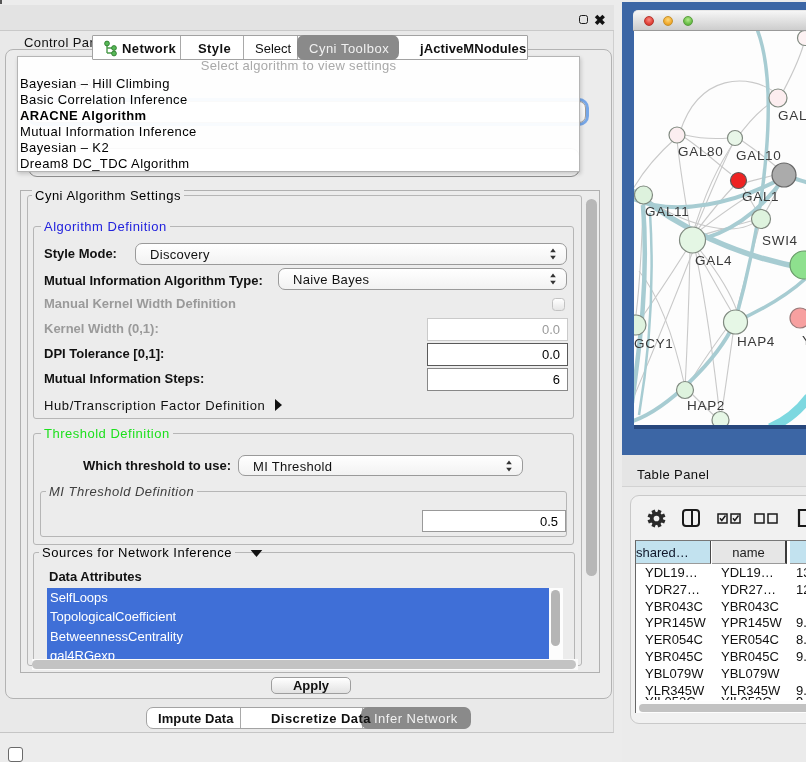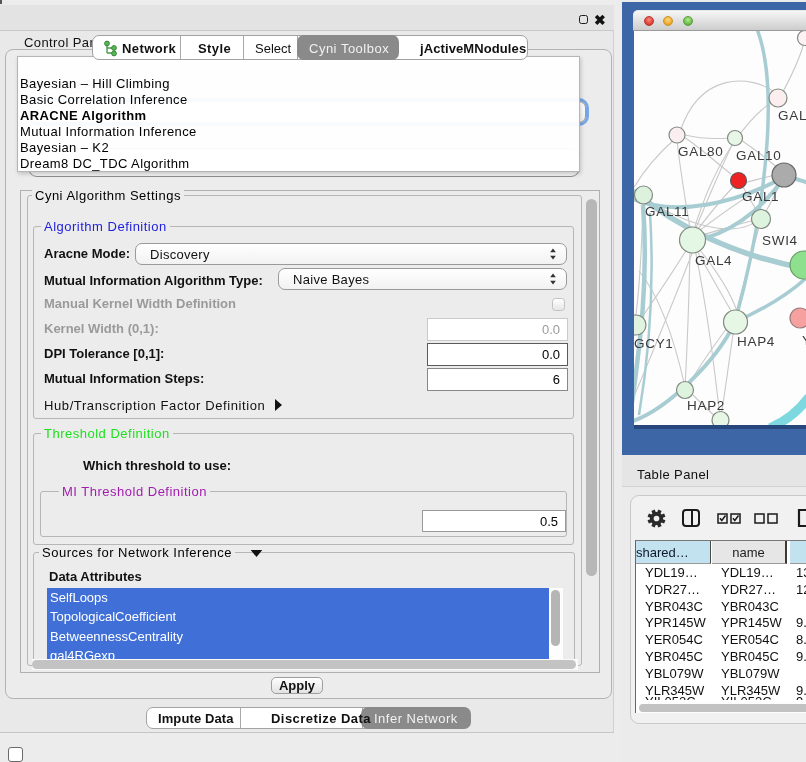--- a/index.html
+++ b/index.html
@@ -18,21 +18,21 @@
 <div class="ab" style="left:0;top:0;width:2px;height:4px;background:#555;z-index:50;"></div>
 
 <div class="ab" id="cpwin" style="left:0;top:5px;width:614px;height:728px;background:#e9e9e9;border-right:1px solid #cfcfcf;border-bottom:1px solid #c5c5c5;">
 
   <div class="ab" style="left:0;top:0;width:614px;height:26px;background:#e3e3e3;border-bottom:1px solid #c9c9c9;">
     <div class="ab lbl" style="left:24px;top:6px;letter-spacing:0.4px;margin-top:24px;">Control Panel</div>
     <div class="ab" style="left:579px;top:10px;width:9px;height:9px;border:1.6px solid #1a1a1a;border-radius:2.5px;"></div>
     <div class="ab" style="left:594px;top:7px;font-size:14px;font-weight:bold;color:#111;">✖</div>
   </div>
 
-  <div class="ab" style="left:92px;top:30px;width:436px;height:25px;background:#fff;border:1px solid #a2a2a2;border-radius:7px;z-index:10;">
+  <div class="ab" style="left:92px;top:30px;width:436px;height:25px;background:#fff;border:1px solid #a2a2a2;border-radius:1px;z-index:10;">
     <div class="ab" style="left:87px;top:0;width:1px;height:23px;background:#a9a9a9;"></div>
     <div class="ab" style="left:150px;top:0;width:1px;height:23px;background:#a9a9a9;"></div>
     <div class="ab" style="left:204px;top:0;width:1px;height:23px;background:#a9a9a9;"></div>
     <div class="ab" style="left:204px;top:-1px;width:102px;height:25px;background:#8a8a8a;border-radius:7px;"></div>
     <svg class="ab" style="left:10px;top:4px;" width="15" height="17" viewBox="0 0 15 17">
       <path d="M4 4 L4 13 M4 8 L10 8 M4 13 L10 13" stroke="#4a9a4a" stroke-width="1.4" fill="none"></path>
       <circle cx="4" cy="3.5" r="2.4" fill="#57b857" stroke="#2e7d2e" stroke-width="0.9"></circle>
       <circle cx="11" cy="8" r="2.4" fill="#57b857" stroke="#2e7d2e" stroke-width="0.9"></circle>
       <circle cx="11" cy="13.5" r="2.4" fill="#57b857" stroke="#2e7d2e" stroke-width="0.9"></circle>
     </svg>
@@ -51,21 +51,21 @@
 
   <div class="ab" style="left:20px;top:185px;width:580px;height:483px;border:1px solid #b0b0b0;background:#ececec;"></div>
 
   <div class="ab" style="left:586px;top:194px;width:11px;height:377px;background:#b7b7b7;border-radius:5.5px;"></div>
 
   <div class="ab grp" style="left:27px;top:190px;width:555px;height:471px;">
     <div class="glab" style="left:4px;">Cyni Algorithm Settings</div>
 
     <div class="ab grp" style="left:5px;top:30px;width:541px;height:193px;">
       <div class="glab" style="left:7px;color:#2222dd;">Algorithm Definition</div>
-      <div class="ab lbl bold" style="left:10px;top:19px;">Aracne Mode:</div>
+      <div class="ab lbl bold" style="left:10px;top:19px;">Style Mode:</div>
       <div class="combo" style="left:101px;top:16px;width:432px;height:22px;">
         <span class="ct">Discovery</span>
         <svg class="steppers" viewBox="0 0 9 14">
             <path d="M4.5 0.5 L7.8 5 L1.2 5 Z M4.5 13.5 L7.8 9 L1.2 9 Z" fill="#333"></path>
           </svg>
       </div>
       <div class="ab lbl bold" style="left:10px;top:46px;">Mutual Information Algorithm Type:</div>
       <div class="combo" style="left:244px;top:41px;width:289px;height:22px;">
         <span class="ct">Naive Bayes</span>
         <svg class="steppers" viewBox="0 0 9 14">
@@ -88,22 +88,28 @@
         </div>
       <div class="ab lbl" style="left:10px;top:171px;letter-spacing:0.6px;">Hub/Transcription Factor Definition</div>
       <svg class="ab" style="left:240px;top:172px;" width="9" height="12" viewBox="0 0 9 12">
           <path d="M1 0 L8 6 L1 12 Z" fill="#111"></path>
         </svg>
     </div>
 
     <div class="ab grp" style="left:5px;top:237px;width:541px;height:112px;">
       <div class="glab" style="left:7px;color:#1de01d;">Threshold Definition</div>
       <div class="ab lbl bold" style="left:49px;top:24px;">Which threshold to use:</div>
+      <div class="combo" style="left:204px;top:21px;width:285px;height:21px;">
+        <span class="ct">MI Threshold</span>
+        <svg class="steppers" viewBox="0 0 9 14">
+            <path d="M4.5 0.5 L7.8 5 L1.2 5 Z M4.5 13.5 L7.8 9 L1.2 9 Z" fill="#333"></path>
+          </svg>
+      </div>
       <div class="ab grp" style="left:6px;top:57px;width:527px;height:46px;">
-        <div class="glab" style="left:18px;color:#a21caf;">MI Threshold Definition</div>
+        <div class="glab" style="left:5px;color:#404040;font-style:italic;">MI Threshold Definition</div>
         <div class="fld" style="left:381px;top:18px;width:144px;height:22px;border:1px solid #999;">
             <span>0.5</span>
           </div>
       </div>
     </div>
 
     <div class="ab grp" style="left:5px;top:356px;width:542px;height:118px;">
       <div class="glab" style="left:5px;">Sources for Network Inference</div>
       <svg class="ab" style="left:215px;top:-3px;" width="15" height="8" viewBox="0 0 13 9">
           <path d="M0 0 L13 0 L6.5 8 Z" fill="#111"></path>
@@ -113,24 +119,25 @@
       <div class="ab" style="left:13px;top:35px;width:502px;height:72px;background:#3f6fd7;color:#fff;font-size:13px;line-height:19.3px;padding-left:3px;overflow:hidden;">SelfLoops<br>TopologicalCoefficient<br>BetweennessCentrality<br>gal4RGexp</div>
       <div class="ab" style="left:515px;top:35px;width:14px;height:72px;background:#fdfdfd;"></div>
       <div class="ab" style="left:517px;top:37px;width:9px;height:56px;background:#b5b5b5;border-radius:4.5px;"></div>
 
       <div class="ab" style="left:-2px;top:106px;width:546px;height:11px;background:#fafafa;"></div>
       <div class="ab" style="left:-2px;top:107px;width:544px;height:9px;background:#c3c3c3;border-radius:4.5px;"></div>
     </div>
   </div>
 
   <div class="ab" style="left:17px;top:51px;width:563px;height:116px;background:rgba(255,255,255,0.95);border:1px solid #b5b5b5;box-shadow:1px 2px 4px rgba(0,0,0,0.18);z-index:8;">
+    <div class="ab" style="left:0;top:1px;width:100%;text-align:center;font-size:13px;color:#a9a9a9;letter-spacing:0.3px;">Select algorithm to view settings</div>
     <div class="ab" style="left:2px;top:19px;font-size:13px;color:#000;line-height:15.9px;white-space:nowrap;letter-spacing:0.4px;">Bayesian – Hill Climbing<br>Basic Correlation Inference<br><b>ARACNE Algorithm</b><br>Mutual Information Inference<br>Bayesian – K2<br>Dream8 DC_TDC Algorithm</div>
   </div>
 
-  <div class="ab" style="left:271px;top:672px;width:52px;height:17px;border:1px solid #9e9e9e;border-radius:5px;background:linear-gradient(#ffffff,#e2e2e2);text-align:center;font-size:13px;font-weight:600;color:#111;line-height:16px;">Apply</div>
+  <div class="ab" style="left:271px;top:672px;width:80px;height:17px;border:1px solid #9e9e9e;border-radius:5px;background:linear-gradient(#ffffff,#e2e2e2);text-align:center;font-size:13px;font-weight:600;color:#111;line-height:16px;">Apply</div>
 
   <div class="ab" style="left:146px;top:702px;width:324px;height:22px;background:#fff;border:1px solid #a3a3a3;border-radius:7px;">
     <div class="ab" style="left:93px;top:0;width:1px;height:20px;background:#a9a9a9;"></div>
     <div class="ab" style="left:215px;top:0;width:1px;height:20px;background:#a9a9a9;"></div>
     <div class="ab" style="left:214px;top:-1px;width:110px;height:22px;background:#8a8a8a;border-radius:7px;"></div>
     <div class="ab lbl" style="left:11px;top:3px;font-weight:bold;letter-spacing:0.1px;">Impute Data</div>
     <div class="ab lbl" style="left:124px;top:3px;font-weight:bold;letter-spacing:0.45px;">Discretize Data</div>
     <div class="ab lbl" style="left:227px;top:3px;color:#f1f1f1;letter-spacing:0.5px;">Infer Network</div>
   </div>
 </div>

